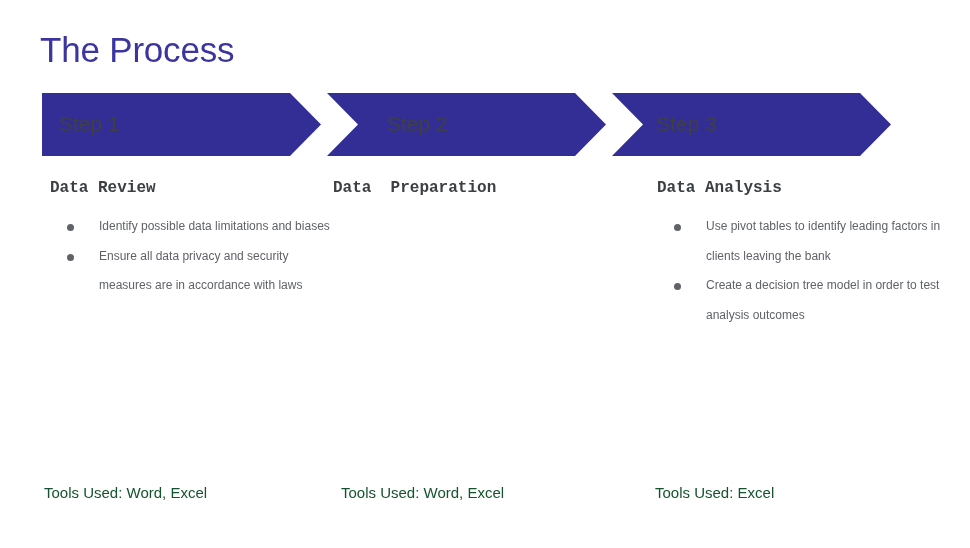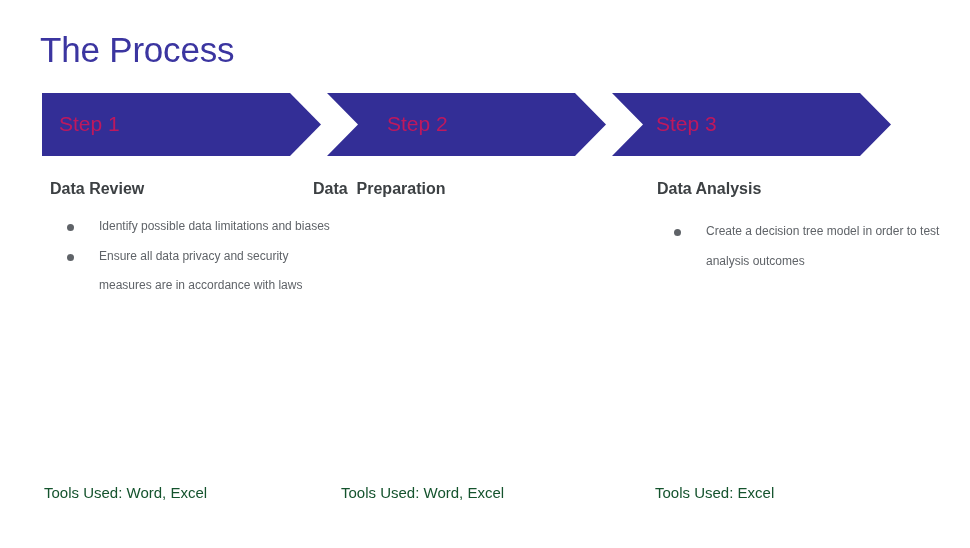--- a/index.html
+++ b/index.html
@@ -55,38 +55,39 @@
     position: absolute;
     left: 0; top: 0;
     width: 100%;
     height: 100%;
   }
   .chevron-label {
     position: absolute;
     top: 17px;
     font-size: 21px;
     line-height: 28px;
-    color: #be185d;
+    color: #404040;
     font-weight: 400;
     white-space: nowrap;
   }
 
   
   .column {
     position: absolute;
     top: 178px;
     width: 290px;
   }
   .col-heading {
     font-size: 16px;
     line-height: 21px;
     font-weight: 700;
     color: #3c4043;
     margin: 0 0 13px 0;
     white-space: pre;
+    font-family: Liberation Mono, monospace;
   }
   .bullets {
     list-style: none;
     margin: 0;
     padding: 0;
   }
   .bullet-item {
     position: relative;
     padding-left: 49px;
     font-size: 12px;
@@ -157,27 +158,31 @@
         <span class="dot"></span>
         <span>Identify possible data limitations and biases</span>
       </li>
       <li class="bullet-item">
         <span class="dot"></span>
         <span>Ensure all data privacy and security measures are in accordance with laws</span>
       </li>
     </ul>
   </div>
 
-  <div class="column" style="left:313px; width:285px;">
+  <div class="column" style="left:333px; width:285px;">
     <div class="col-heading">Data  Preparation</div>
   </div>
 
   <div class="column" style="left:657px; width:285px;">
     <div class="col-heading">Data Analysis</div>
     <ul class="bullets">
+      <li class="bullet-item">
+        <span class="dot"></span>
+        <span>Use pivot tables to identify leading factors in clients leaving the bank</span>
+      </li>
       <li class="bullet-item gap-before">
         <span class="dot"></span>
         <span>Create a decision tree model in order to test analysis outcomes</span>
       </li>
     </ul>
   </div>
 
   <div class="tools-line" style="left:44px; top:483px;">Tools Used: Word, Excel</div>
   <div class="tools-line" style="left:341px; top:483px;">Tools Used: Word, Excel</div>
   <div class="tools-line" style="left:655px; top:483px;">Tools Used: Excel</div>

